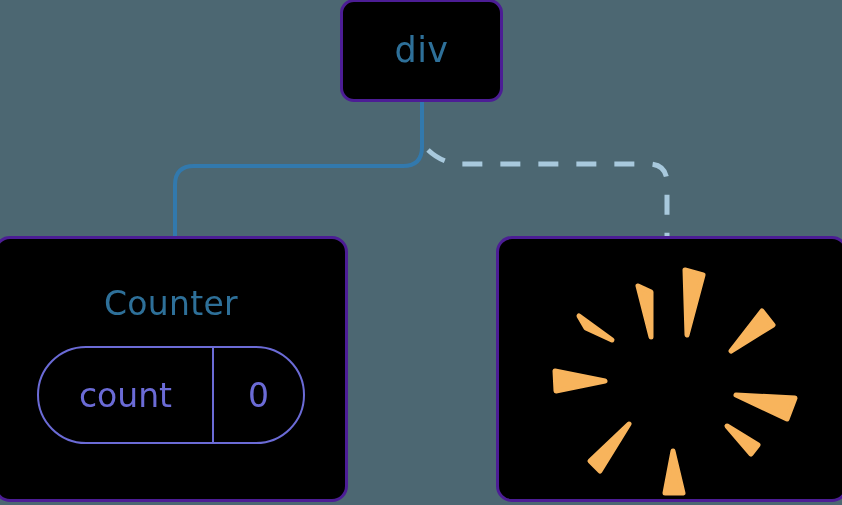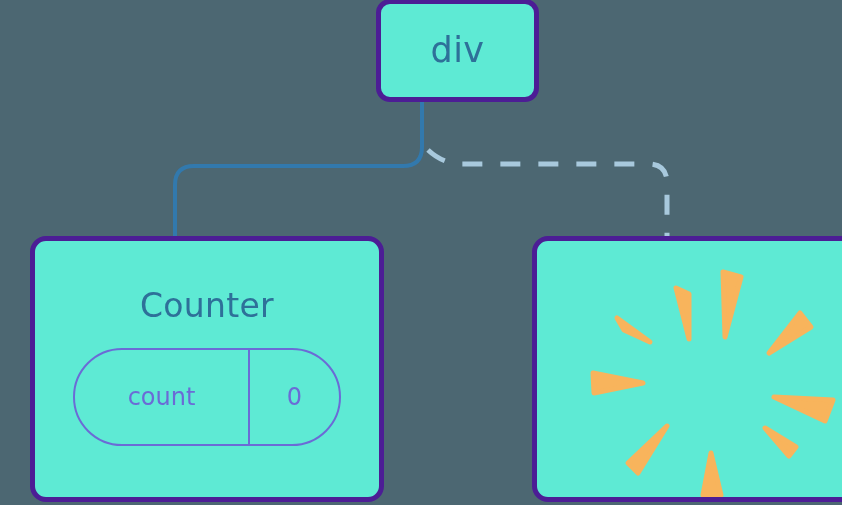--- a/index.html
+++ b/index.html
@@ -9,25 +9,24 @@
     font-family:"DejaVu Sans", sans-serif;
     overflow:hidden;
     position:relative;
   }
   #stage{position:absolute;left:0;top:0;width:842px;height:505px;}
 
   .edges{position:absolute;left:0;top:0;width:842px;height:505px;pointer-events:none;}
 
   .card{
     position:absolute;
-    background:#5eead4;
-    border:5px solid #4c1d95;
+    background:#000000;
+    border:3px solid #4c1d95;
     border-radius:14px;
     box-sizing:border-box;
-    margin-left:36px;
   }
 
   
   #node-div{
     left:340px;top:-1px;width:163px;height:103px;
     border-radius:14px;
     display:flex;align-items:center;justify-content:center;
   }
   #node-div .label{
     color:#2e7099;
@@ -59,21 +58,21 @@
     border:2px solid #6b6bd6;
     border-radius:49px;
     box-sizing:border-box;
     display:flex;
     align-items:stretch;
   }
   .state-pill .key,
   .state-pill .val{
     display:flex;align-items:center;justify-content:center;
     color:#6b6bd6;
-    font-size:24px;
+    font-size:33px;
     line-height:1;
   }
   .state-pill .key{flex:0 0 173px;}
   .state-pill .val{flex:1 1 auto;border-left:2px solid #6b6bd6;}
 
   
   #node-burst{
     left:496px;top:236px;width:352px;height:266px;
     border-radius:16px;
     overflow:hidden;

